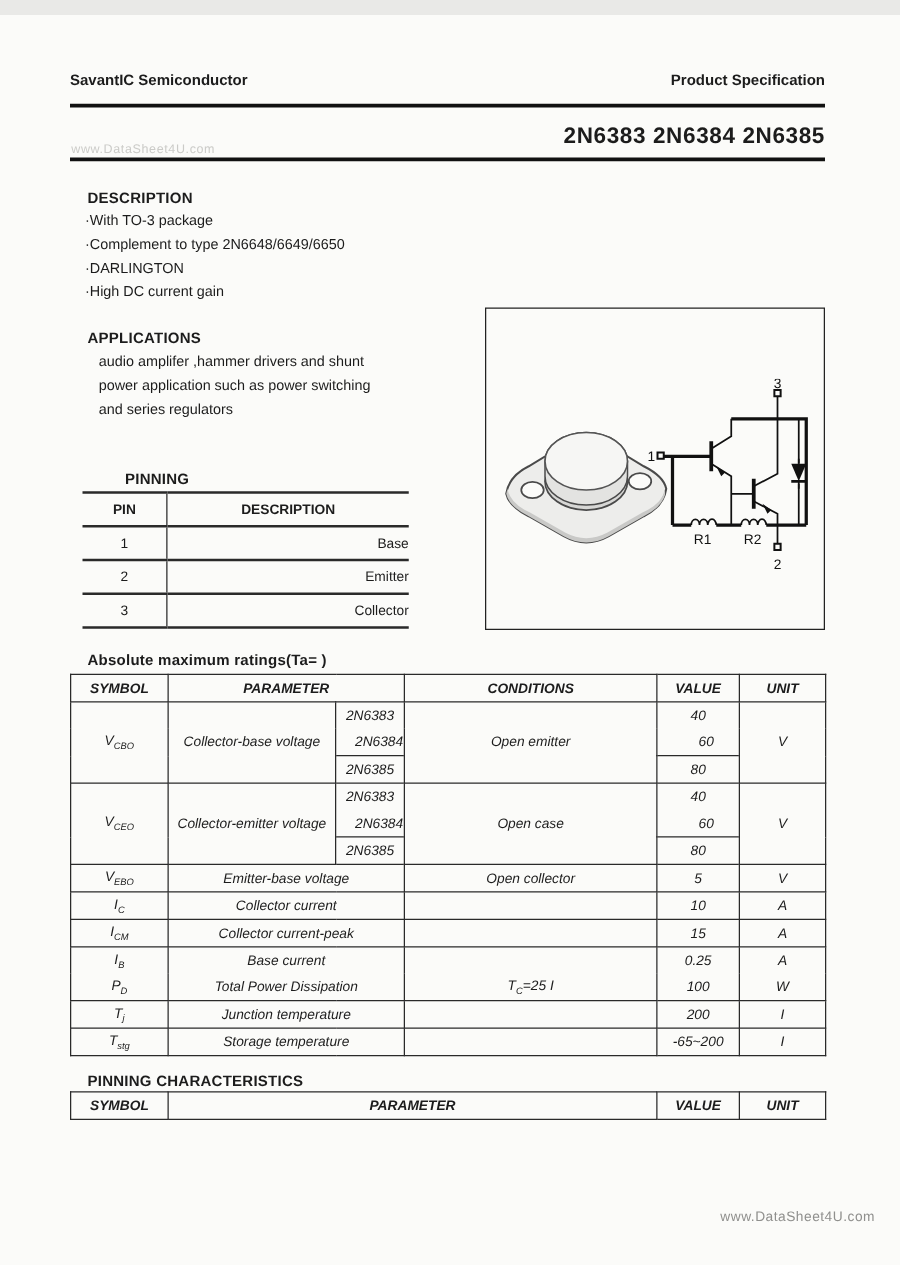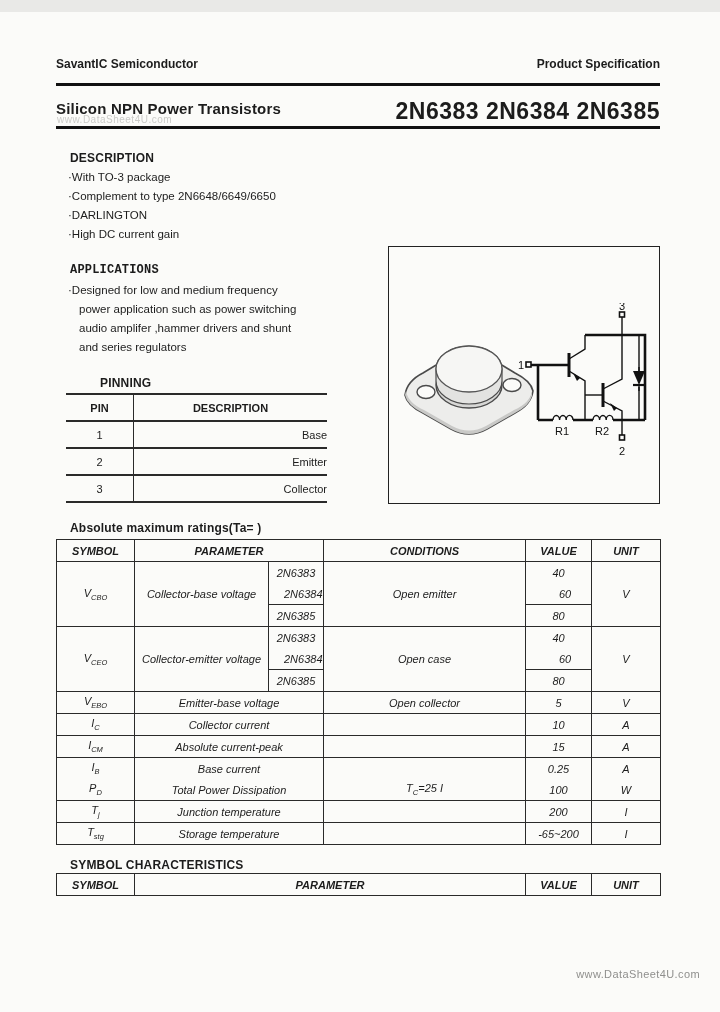--- a/index.html
+++ b/index.html
@@ -10,27 +10,27 @@
     overflow:hidden;
   }
   .abs{position:absolute;}
   
   .hdr-left{top:45px;left:56px;font-size:12px;font-weight:bold;}
   .hdr-right{top:45px;right:60px;font-size:12px;font-weight:bold;}
   .rule{left:56px;width:604px;height:3px;background:#111;}
   .rule1{top:71px;}
   .rule2{top:114px;}
   .title-left{top:88px;left:56px;font-size:15px;font-weight:bold;letter-spacing:.2px;}
-  .title-right{top:86px;right:60px;font-size:23px;font-weight:bold;letter-spacing:.5px;}
+  .title-right{top:86px;right:60px;font-size:18px;font-weight:bold;letter-spacing:.5px;}
   .wm-title{top:102px;left:57px;font-size:10px;color:#cbcbc8;letter-spacing:.5px;}
   
   .sec-head{font-size:12px;font-weight:bold;letter-spacing:.2px;}
   .desc-head{top:139px;left:70px;}
   .desc-list{top:156px;left:68px;font-size:11.5px;line-height:19px;white-space:pre;}
-  .app-head{top:251px;left:70px;font-family:Liberation Mono, monospace;}
+  .app-head{top:251px;left:70px;}
   .app-list{top:269px;left:68px;font-size:11.5px;line-height:19px;}
   .app-list .indent{padding-left:11px;}
   
   .pin-head{top:364px;left:60px;padding-left:40px;}
   .pin-table{top:381px;left:66px;width:261px;border-collapse:collapse;table-layout:fixed;}
   .pin-table td,.pin-table th{
     border-top:2px solid #2a2a2a;border-bottom:2px solid #2a2a2a;
     height:25px;font-size:11px;padding:0;
   }
   .pin-table .c-pin{width:67px;text-align:center;border-right:1.5px solid #2a2a2a;}
@@ -65,35 +65,33 @@
 </style>
 </head>
 <body>
 
 <div id="page">
 
   <div class="abs hdr-left">SavantIC Semiconductor</div>
   <div class="abs hdr-right">Product Specification</div>
   <div class="abs rule rule1"></div>
   <div class="abs wm-title">www.DataSheet4U.com</div>
-  <div class="abs title-left">Silicon NPN Power Transistors</div>
   <div class="abs title-right">2N6383 2N6384 2N6385</div>
   <div class="abs rule rule2"></div>
 
   <div class="abs sec-head desc-head">DESCRIPTION</div>
   <div class="abs desc-list">·With TO-3 package
 ·Complement to type 2N6648/6649/6650
 ·DARLINGTON
 ·High DC current gain</div>
 
   <div class="abs sec-head app-head">APPLICATIONS</div>
   <div class="abs app-list">
-    <div>·Designed for low and medium frequency</div>
+    <div class="indent">audio amplifer ,hammer drivers and shunt</div>
     <div class="indent">power application such as power switching</div>
-    <div class="indent">audio amplifer ,hammer drivers and shunt</div>
     <div class="indent">and series regulators</div>
   </div>
 
   <div class="abs sec-head pin-head">PINNING</div>
   <table class="abs pin-table">
     <tbody>
         <tr>
       <th class="c-pin">PIN</th>
       <th class="c-desc">DESCRIPTION</th>
     </tr>
@@ -232,21 +230,21 @@
     </tr>
     <tr>
       <td><span>I</span><sub class="ss">C</sub></td>
       <td colspan="2" class="l">Collector current</td>
       <td class="l"></td>
       <td>10</td>
       <td>A</td>
     </tr>
     <tr>
       <td><span>I</span><sub class="ss">CM</sub></td>
-      <td colspan="2" class="l">Absolute current-peak</td>
+      <td colspan="2" class="l">Collector current-peak</td>
       <td class="l"></td>
       <td>15</td>
       <td>A</td>
     </tr>
     <tr class="nb">
       <td><span>I</span><sub class="ss">B</sub></td>
       <td colspan="2" class="l">Base current</td>
       <td class="l"></td>
       <td>0.25</td>
       <td>A</td>
@@ -268,21 +266,21 @@
     <tr>
       <td><span>T</span><sub class="ss">stg</sub></td>
       <td colspan="2" class="l">Storage temperature</td>
       <td class="l"></td>
       <td>-65~200</td>
       <td>I</td>
     </tr>
   </tbody>
     </table>
 
-  <div class="abs sec-head therm-head">SYMBOL CHARACTERISTICS</div>
+  <div class="abs sec-head therm-head">PINNING CHARACTERISTICS</div>
   <table class="abs grid therm-table">
     <colgroup>
         <col style="width:78px">
         <col style="width:391px">
         <col style="width:66px">
         <col style="width:69px">
       </colgroup>
     <tbody>
         <tr>
       <th>SYMBOL</th>

